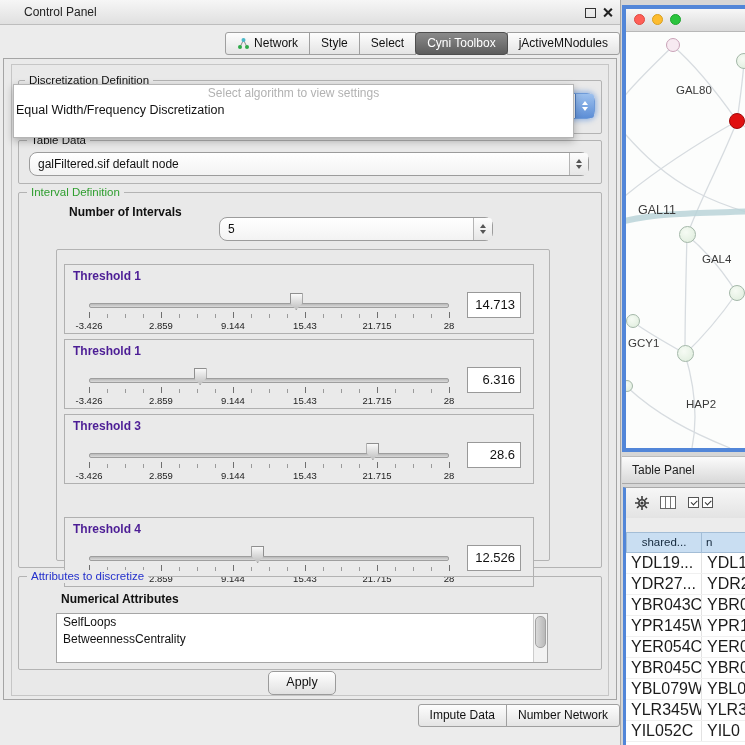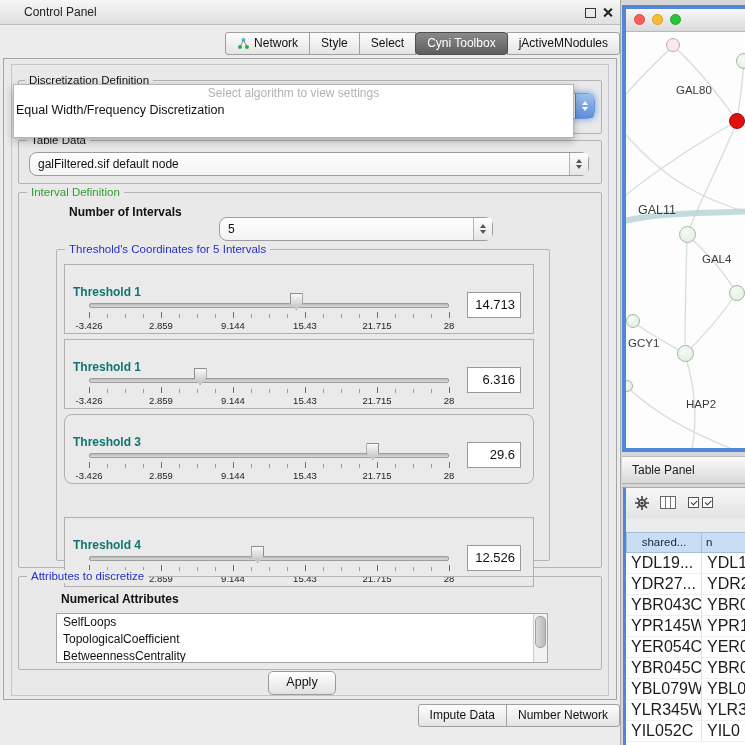--- a/index.html
+++ b/index.html
@@ -33,21 +33,21 @@
   .au{width:0;height:0;border-left:3.5px solid transparent;border-right:3.5px solid transparent;border-bottom:4px solid #555;}
   .ad{width:0;height:0;border-left:3.5px solid transparent;border-right:3.5px solid transparent;border-top:4px solid #555;}
   .combo.focused .au{border-bottom-color:#fff;} .combo.focused .ad{border-top-color:#fff;}
   
   .popup{position:absolute;left:13px;top:84px;width:559px;height:52px;background:#fff;border:1px solid #b5b5b5;box-shadow:0 3px 8px rgba(0,0,0,.28);z-index:60;}
   .popup .prompt{display:block;text-align:center;color:#b2b2b2;font-size:12px;height:17px;line-height:17px;}
   .popup .opt{display:block;font-size:12.5px;height:16px;line-height:16px;padding-left:2px;color:#111;}
   .popup .opt.bold{font-weight:bold;}
   
   .thr{position:absolute;left:7px;width:470px;height:70px;border:1px solid #b0b0b0;background:#eaeaea;box-sizing:border-box;}
-  .thr-label{position:absolute;left:8px;top:20px;font-size:12px;font-weight:bold;color:#0f766e;}
+  .thr-label{position:absolute;left:8px;top:4px;font-size:12px;font-weight:bold;color:#4c1d95;}
   .slider-zone{position:absolute;left:24px;top:28px;width:360px;height:22px;}
   .track{position:absolute;left:0;right:0;top:10px;height:3px;background:linear-gradient(#b9b9b9,#dadada);border:1px solid #9e9e9e;border-radius:2px;}
   .thumb{position:absolute;top:0;width:13px;height:17px;clip-path:polygon(0 0,100% 0,100% 58%,50% 100%,0 58%);background:linear-gradient(#fdfdfd,#bdbdbd);box-shadow:inset 0 0 0 1px #8f8f8f;}
   .tickstrip{position:absolute;left:24px;top:49px;width:360px;height:4px;background:repeating-linear-gradient(to right,#9a9a9a 0 1px,transparent 1px 5%);}
   .majtick{position:absolute;top:-2px;width:1px;height:6px;background:#6f6f6f;}
   .ticklabels{position:absolute;left:24px;top:55px;width:360px;height:11px;font-size:9.5px;color:#222;}
   .ticklabels span{position:absolute;transform:translateX(-50%);white-space:nowrap;}
   .vfield{position:absolute;right:12px;top:27px;width:54px;height:26px;background:#fff;border:1px solid #999;font-size:13px;color:#111;text-align:right;line-height:24px;padding-right:5px;box-sizing:border-box;}
   
   .listbox{position:absolute;left:37px;top:36px;width:492px;height:50px;background:#fff;border:1px solid #a5a5a5;overflow:hidden;box-sizing:border-box;}
@@ -150,21 +150,20 @@
     <span style="position:absolute;left:42px;top:12px;font-size:12px;font-weight:bold;color:#111;margin-left:8px;">Number of Intervals</span>
     <div class="combo" style="left:200px;top:24px;width:274px;height:24px;">
       <span class="txt">5</span>
       <div class="step">
           <span class="au"></span>
           <span class="ad"></span>
         </div>
     </div>
 
     <div class="group" style="left:37px;top:56px;width:492px;height:310px;">
-      <span class="g-title blue">Threshold's Coordinates for 5 Intervals</span>
 
       <div class="thr" style="top:14px;">
         <span class="thr-label">Threshold 1</span>
         <div class="slider-zone">
           <div class="track"></div>
           <div class="thumb" style="left:calc(57.7% - 7px);"></div>
         </div>
         <div class="tickstrip">
           <span class="majtick" style="left:0%;"></span>
             <span class="majtick" style="left:20%;"></span>
@@ -202,21 +201,21 @@
           <span style="left:0%;">-3.426</span>
             <span style="left:20%;">2.859</span>
             <span style="left:40%;">9.144</span>
             <span style="left:60%;">15.43</span>
             <span style="left:80%;">21.715</span>
             <span style="left:100%;">28</span>
         </div>
         <div class="vfield">6.316</div>
       </div>
 
-      <div class="thr" style="top:164px;border-radius:8px;">
+      <div class="thr" style="top:164px;">
         <span class="thr-label">Threshold 3</span>
         <div class="slider-zone">
           <div class="track"></div>
           <div class="thumb" style="left:calc(79% - 7px);"></div>
         </div>
         <div class="tickstrip">
           <span class="majtick" style="left:0%;"></span>
             <span class="majtick" style="left:20%;"></span>
             <span class="majtick" style="left:40%;"></span>
             <span class="majtick" style="left:60%;"></span>
@@ -224,21 +223,21 @@
             <span class="majtick" style="left:100%;"></span>
         </div>
         <div class="ticklabels">
           <span style="left:0%;">-3.426</span>
             <span style="left:20%;">2.859</span>
             <span style="left:40%;">9.144</span>
             <span style="left:60%;">15.43</span>
             <span style="left:80%;">21.715</span>
             <span style="left:100%;">28</span>
         </div>
-        <div class="vfield">29.6</div>
+        <div class="vfield">28.6</div>
       </div>
 
       <div class="thr" style="top:239px;margin-top:28px;">
         <span class="thr-label">Threshold 4</span>
         <div class="slider-zone">
           <div class="track"></div>
           <div class="thumb" style="left:calc(47% - 7px);"></div>
         </div>
         <div class="tickstrip">
           <span class="majtick" style="left:0%;"></span>
@@ -259,21 +258,20 @@
         <div class="vfield">12.526</div>
       </div>
     </div>
   </div>
 
   <div class="group" style="left:18px;top:576px;width:582px;height:92px;">
     <span class="g-title blue">Attributes to discretize</span>
     <span style="position:absolute;left:42px;top:15px;font-size:12px;font-weight:bold;color:#111;">Numerical Attributes</span>
     <div class="listbox">
       <div class="item">SelfLoops</div>
-      <div class="item">TopologicalCoefficient</div>
       <div class="item">BetweennessCentrality</div>
       <div class="vsb">
           <div class="vthumb"></div>
         </div>
     </div>
   </div>
 
   <div class="btn" style="left:268px;top:671px;width:66px;height:22px;">Apply</div>
 
   <div class="tabbar bottom">

